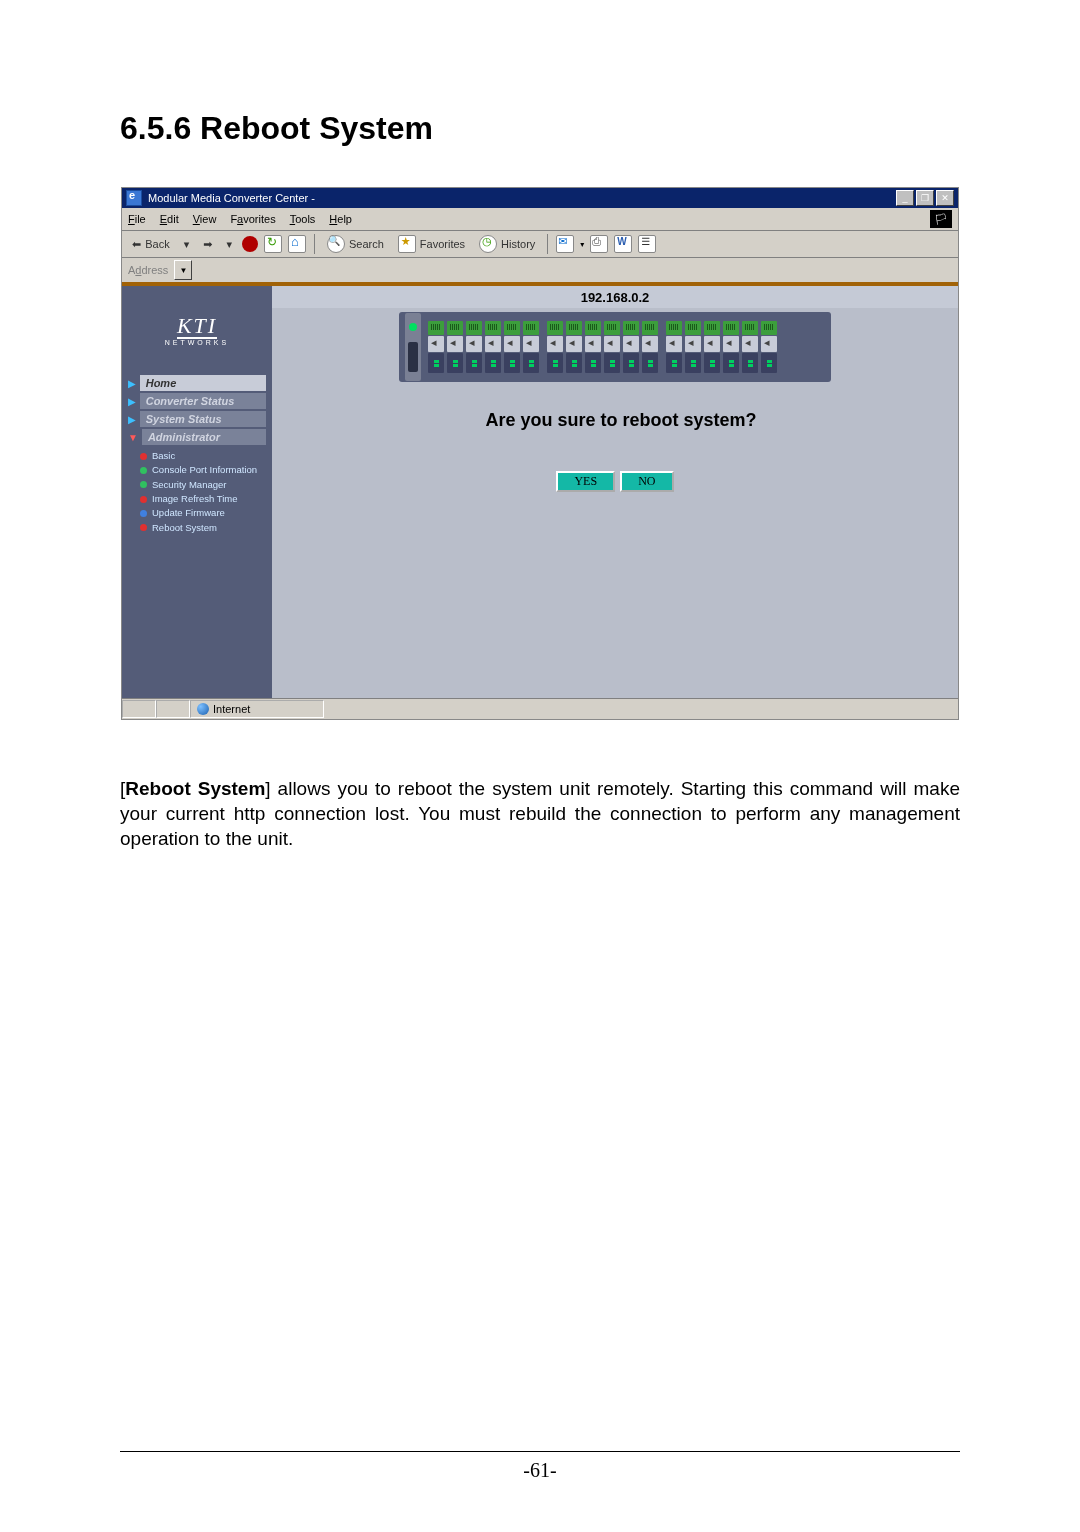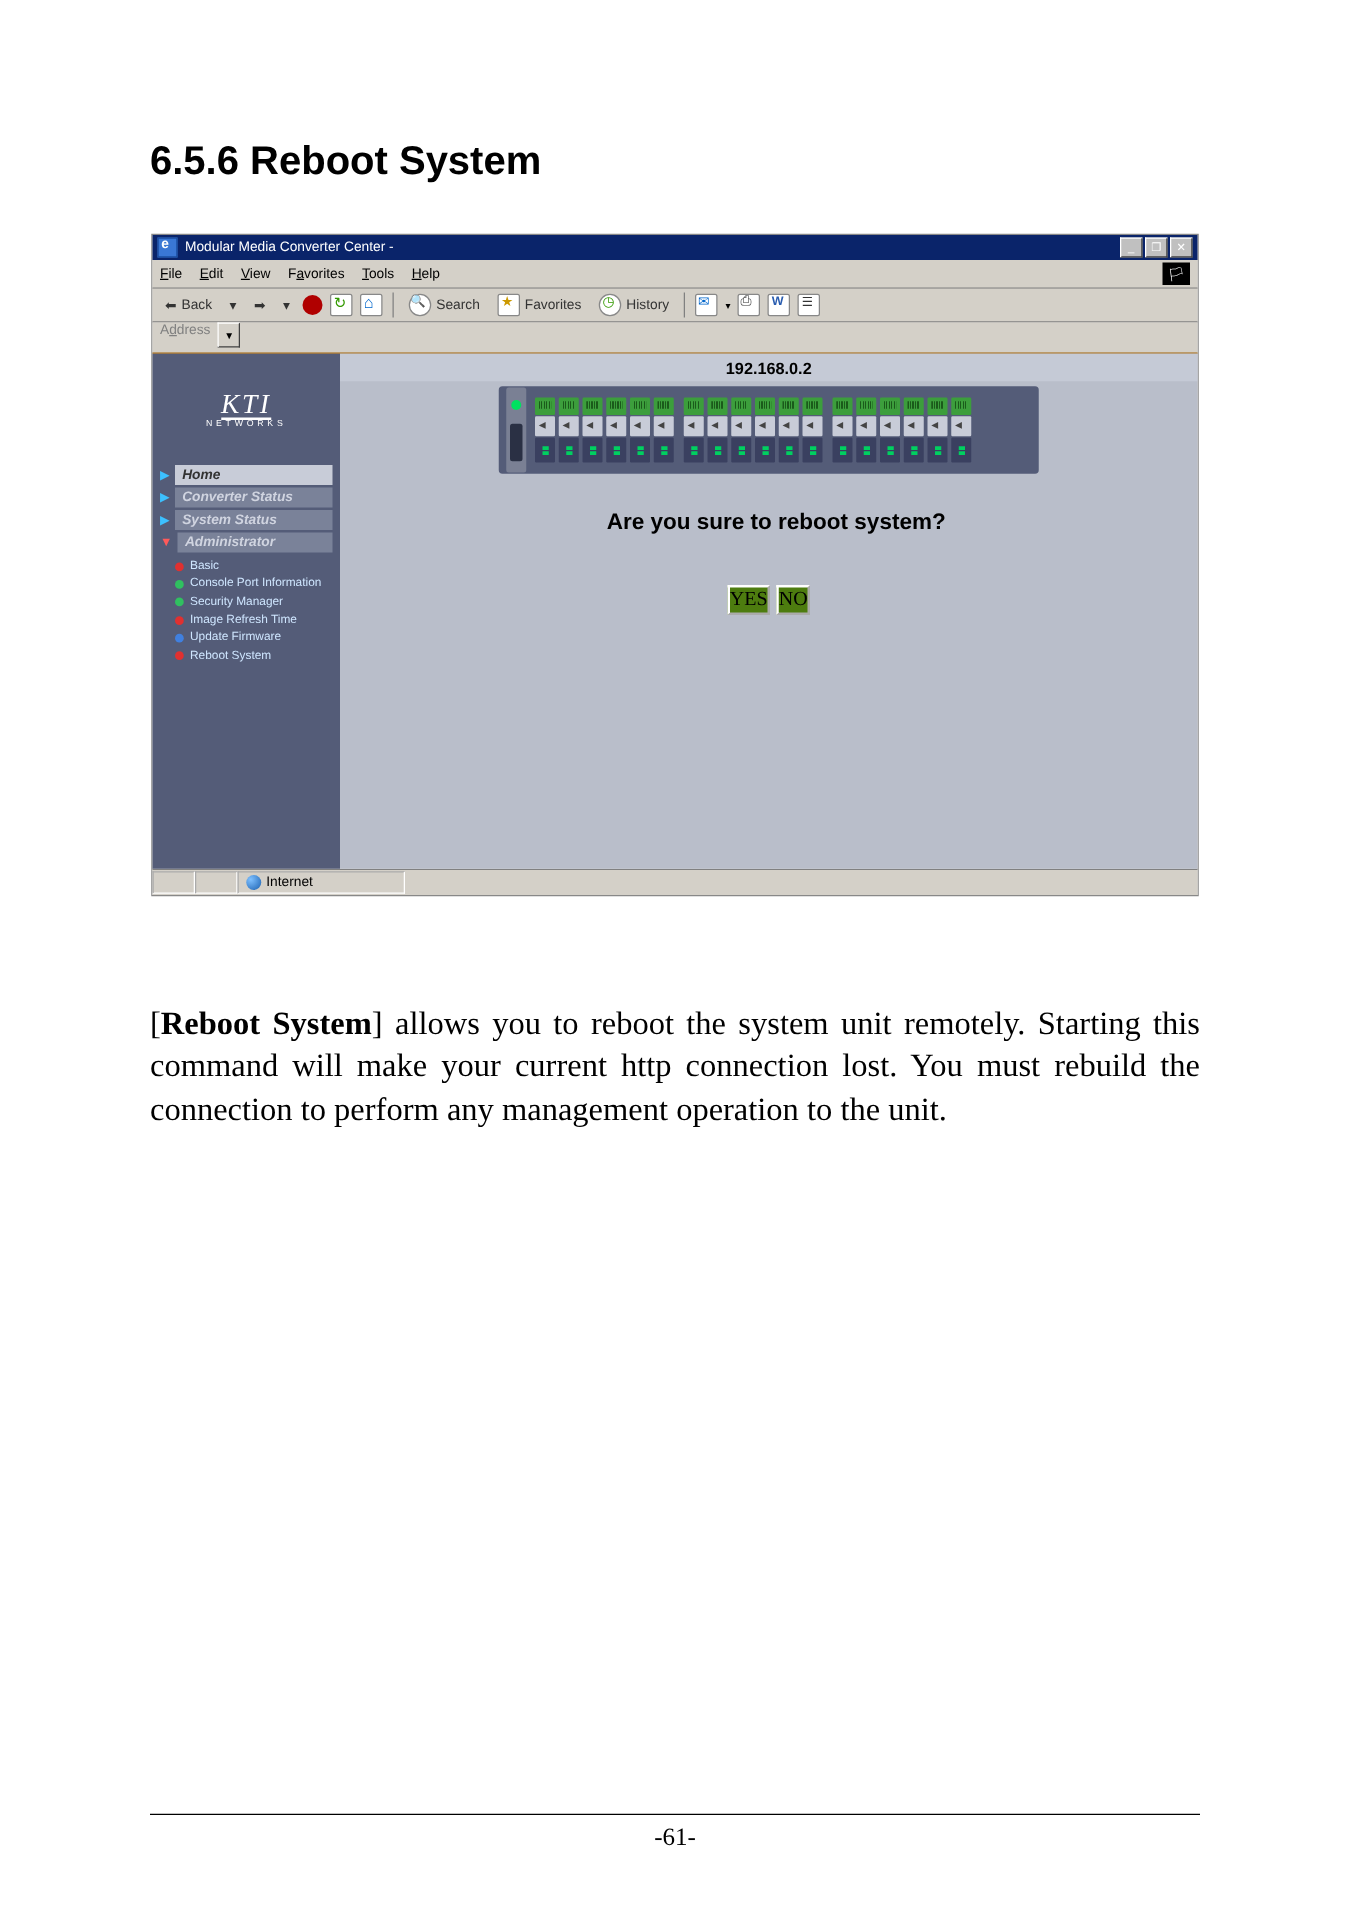--- a/index.html
+++ b/index.html
@@ -37,21 +37,21 @@
   .ticon.hist::after{content:"◷";position:absolute;left:2px;top:-1px;color:#390;font-size:11px;}
   .ticon.mail{background:#fff;border:1px solid #888;border-radius:2px;position:relative;}
   .ticon.mail::after{content:"✉";position:absolute;left:1px;top:-1px;color:#06c;font-size:11px;}
   .ticon.print{background:#fff;border:1px solid #888;border-radius:2px;position:relative;}
   .ticon.print::after{content:"⎙";position:absolute;left:1px;top:-1px;color:#333;font-size:11px;}
   .ticon.edit{background:#fff;border:1px solid #888;border-radius:2px;position:relative;}
   .ticon.edit::after{content:"W";position:absolute;left:2px;top:0;color:#2a5db0;font-size:10px;font-weight:bold;}
   .ticon.discuss{background:#fff;border:1px solid #888;border-radius:2px;position:relative;}
   .ticon.discuss::after{content:"☰";position:absolute;left:2px;top:0;color:#333;font-size:10px;}
   
-  .addrbar{background:#d4d0c8;height:24px;display:flex;padding:0 6px;gap:6px;border-bottom:1px solid #a16207;}
+  .addrbar{background:#d4d0c8;height:24px;display:flex;align-items:center;padding:0 6px;gap:6px;border-bottom:4px solid #a16207;}
   .addrbar label{color:#808080;font-size:11px;}
   .addrfield{flex:1;background:#fff;border:1px inset #808080;height:18px;display:flex;align-items:center;padding:0 4px;font-size:11px;color:#000;gap:4px;}
   .addrfield .ie-icon-sm{width:14px;height:14px;background:#3a77d4;border:1px solid #1a4c9e;display:inline-block;position:relative;}
   .addrfield .ie-icon-sm::after{content:"e";position:absolute;left:2px;top:-2px;color:#fff;font-size:10px;font-weight:bold;}
   .dropbtn{width:16px;height:18px;background:#d4d0c8;border:1px solid #fff;border-right-color:#404040;border-bottom-color:#404040;display:flex;align-items:center;justify-content:center;font-size:8px;}
   
   .content{display:flex;height:412px;}
   .sidebar{width:150px;background:#545c78;color:#fff;display:flex;flex-direction:column;}
   .logo-wrap{height:88px;display:flex;align-items:center;justify-content:center;flex-direction:column;}
   .logo{font-family:"Times New Roman",serif;font-weight:normal;font-style:italic;font-size:22px;letter-spacing:2px;color:#fff;border-bottom:2px solid #fff;line-height:1;}
@@ -79,32 +79,32 @@
   .rack-slot{width:18px;display:flex;flex-direction:column;align-items:center;gap:1px;}
   .rs-top{width:16px;height:14px;background:#3c9e3c;border-radius:1px;position:relative;}
   .rs-top::after{content:"";position:absolute;left:3px;top:3px;width:10px;height:6px;background:repeating-linear-gradient(90deg,#1a5a1a 0 1px,transparent 1px 2px);}
   .rs-mid{width:16px;height:16px;background:#c8ccd8;border-radius:1px;position:relative;}
   .rs-mid::after{content:"◂";position:absolute;left:3px;top:0;font-size:11px;color:#444;}
   .rs-bot{width:16px;height:20px;background:#3a4060;border-radius:1px;display:flex;flex-direction:column;align-items:center;justify-content:center;gap:1px;}
   .rs-bot .lk{width:5px;height:3px;background:#00d060;}
   
   .prompt{text-align:center;font-family:Arial,sans-serif;font-weight:bold;font-size:18px;color:#000;margin:18px 0 40px 12px;}
   .btnrow{text-align:center;}
-  .btnrow button{font-family:"Times New Roman",serif;font-size:16px;background:#4d7c0f;border:2px outset #fff;padding:1px 0;margin:0 1px;}
+  .btnrow button{font-family:"Times New Roman",serif;font-size:12px;background:#14b8a6;border:2px outset #fff;padding:1px 16px;margin:0 1px;}
   
   .statusbar{background:#d4d0c8;height:20px;display:flex;align-items:center;border-top:1px solid #808080;font-size:11px;}
   .statusbar .cell{border:1px inset #fff;height:16px;display:flex;align-items:center;padding:0 6px;gap:4px;}
   .statusbar .left{flex:1;}
   .statusbar .mid{width:20px;}
   .statusbar .right{width:120px;}
   .globe{width:12px;height:12px;border-radius:50%;background:radial-gradient(circle at 30% 30%,#7ec0ff,#1a60b0);display:inline-block;}
   .doc-icon{width:12px;height:14px;background:#fff;border:1px solid #888;display:inline-block;position:relative;}
   .doc-icon::after{content:"e";position:absolute;left:2px;top:-1px;font-size:9px;color:#2a5db0;font-weight:bold;}
   
-  .bodytext{margin-top:85px;font-size:26px;line-height:1.32;text-align:justify;font-family:Liberation Serif, serif;}
+  .bodytext{margin-top:56px;font-size:19px;line-height:1.32;text-align:justify;font-family:Liberation Sans, sans-serif;}
   .bodytext b{font-weight:bold;}
   
   .footer-rule{position:absolute;left:120px;right:120px;bottom:80px;border-top:1px solid #000;}
   .pagenum{position:absolute;left:0;right:0;bottom:50px;text-align:center;font-size:20px;font-family:"Times New Roman",serif;}
 </style>
 </head>
 <body>
 
 <div class="page">
   <h1 class="section-title">

